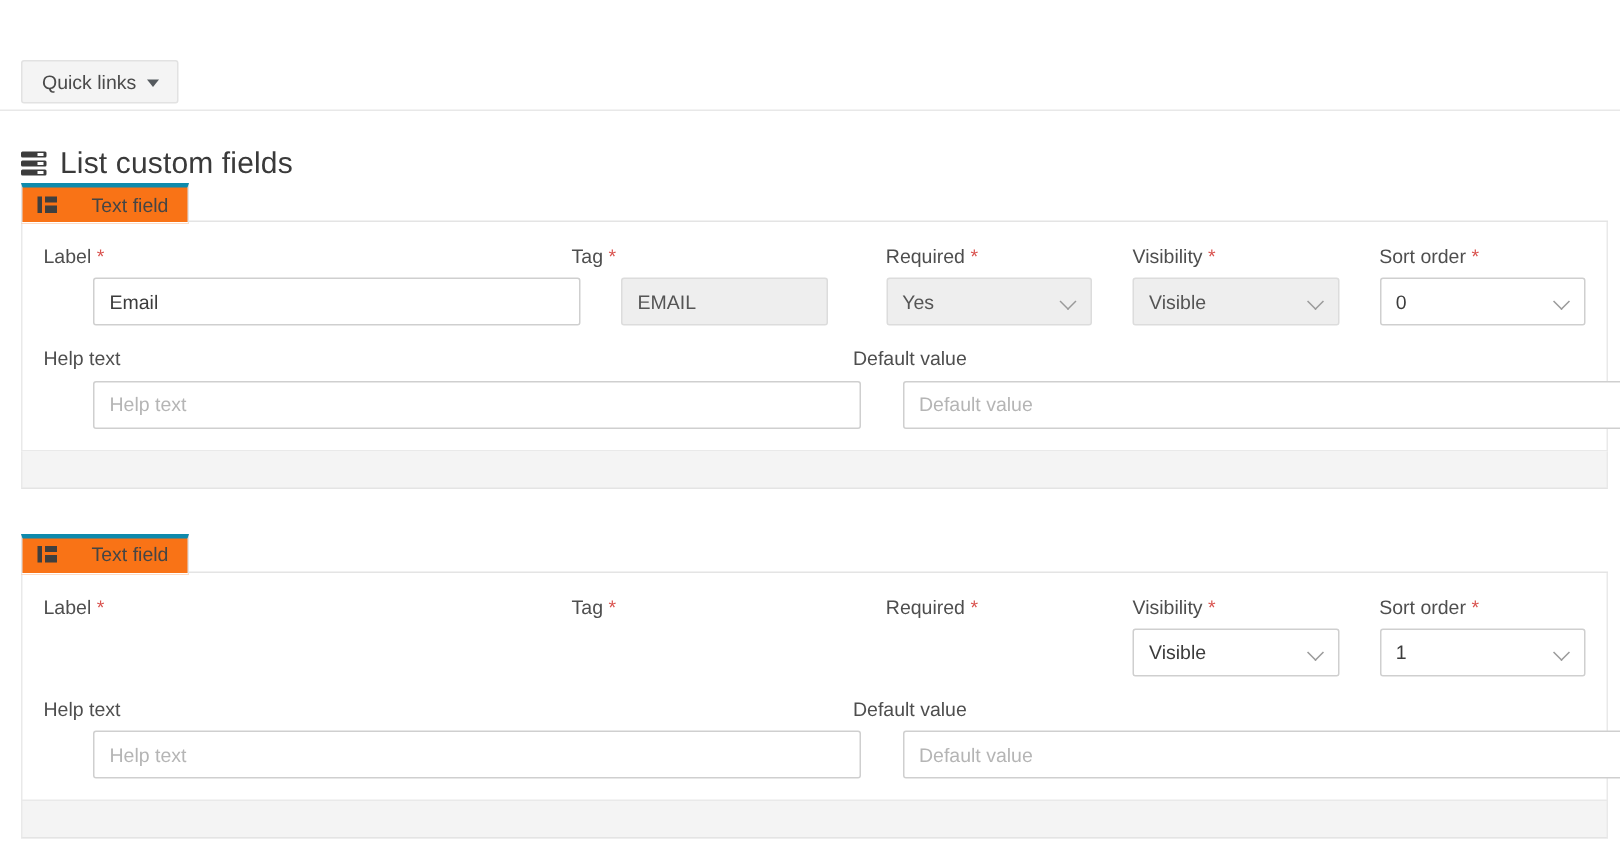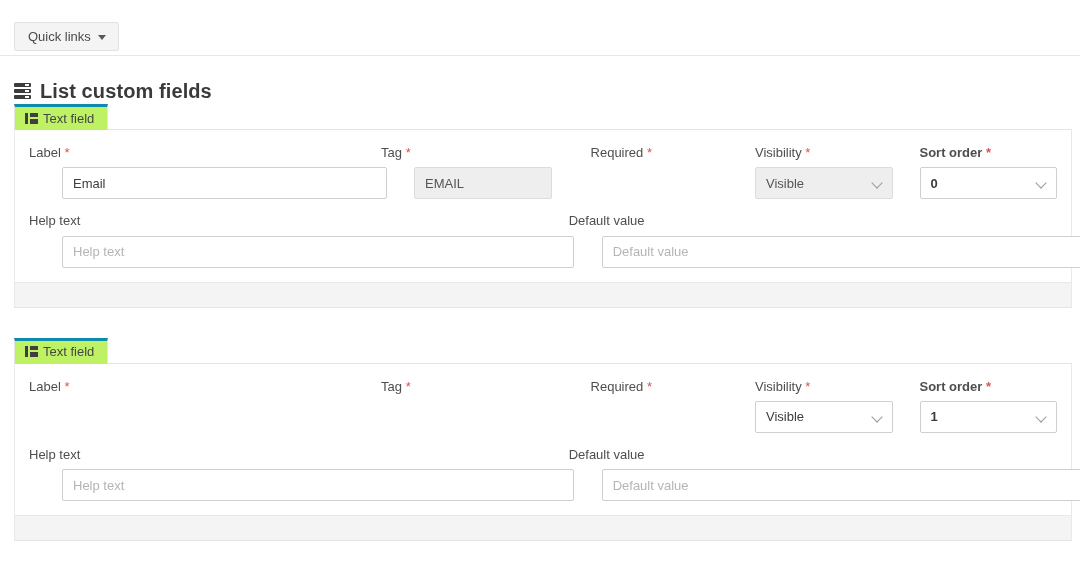--- a/index.html
+++ b/index.html
@@ -13,20 +13,21 @@
     font-family: "Liberation Sans", sans-serif;
     font-size: 13px;
     color: #333333;
     overflow: hidden;
   }
 
   
   .toolbar {
     height: 46px;
     padding: 22px 0 0 14px;
+    margin-top: 18px;
   }
   .quick-links-btn {
     display: inline-flex;
     align-items: center;
     gap: 7px;
     background: #f4f4f4;
     border: 1px solid #e2e2e2;
     border-radius: 2px;
     padding: 7px 12px 7px 13px;
     font-size: 13px;
@@ -55,21 +56,21 @@
   .page-heading {
     display: flex;
     align-items: center;
     gap: 9px;
     padding: 23px 0 0 14px;
     height: 48px;
   }
   .page-heading .title-text {
     font-size: 20px;
     color: #3a3a3a;
-    font-weight: 700;
+    font-weight: 400;
     letter-spacing: 0.1px;
   }
   .icon-server {
     width: 17px; height: 17px;
     display: inline-block;
     position: relative;
     flex: 0 0 17px;
   }
   .icon-server i {
     position: absolute;
@@ -95,29 +96,29 @@
     width: 1058px;
     position: relative;
   }
   .tabstrip {
     display: flex;
     align-items: flex-end;
     height: 26px;
     border-bottom: 1px solid #e4e4e4;
   }
   .tab-active {
-    background: #bef264;
+    background: #f97316;
     border: 1px solid #e4e4e4;
     border-bottom: 1px solid #ffffff;
     border-top: 3px solid #0e8aac;
     margin-bottom: -1px;
     padding: 3px 13px 4px 10px;
     display: flex;
     align-items: center;
-    gap: 5px;
+    gap: 23px;
     height: 27px;
     font-size: 13px;
     color: #454545;
     cursor: pointer;
     position: relative;
     top: 1px;
   }
   .icon-columns {
     width: 13px; height: 11px;
     position: relative;
@@ -150,21 +151,21 @@
 
   
   .row { display: flex; }
   .row.row-1 { margin-bottom: 15px; }
   .fgroup { display: flex; flex-direction: column; }
 
   .w-label  { width: 357px; margin-right: 27px; }
   .w-tag    { width: 151px; margin-right: 24px; }
   .w-req    { width: 151px; margin-right: 27px; margin-left: 48px; }
   .w-vis    { width: 151px; margin-right: 27px; }
-  .w-sort   { width: 151px; font-weight: bold; }
+  .w-sort   { width: 151px; }
   .w-help   { width: 527px; margin-right: 28px; }
   .w-defv   { width: 503px; justify-content: flex-end; }
 
   .flabel {
     font-size: 13px;
     color: #4e4e4e;
     margin-bottom: 7px;
     line-height: 1.1;
     white-space: nowrap;
   }
@@ -267,20 +268,24 @@
             <span class="req-star">*</span>
           </div>
           <input class="ctl disabled" type="text" disabled="" value="EMAIL" style="">
         </div>
 
         <div class="fgroup w-req">
           <div class="flabel">
             <span>Required</span>
             <span class="req-star">*</span>
           </div>
+          <div class="select-ctl">
+            <div class="ctl disabled">Yes</div>
+            <span class="chev"></span>
+          </div>
         </div>
 
         <div class="fgroup w-vis">
           <div class="flabel">
             <span>Visibility</span>
             <span class="req-star">*</span>
           </div>
           <div class="select-ctl">
             <div class="ctl disabled">Visible</div>
             <span class="chev"></span>

